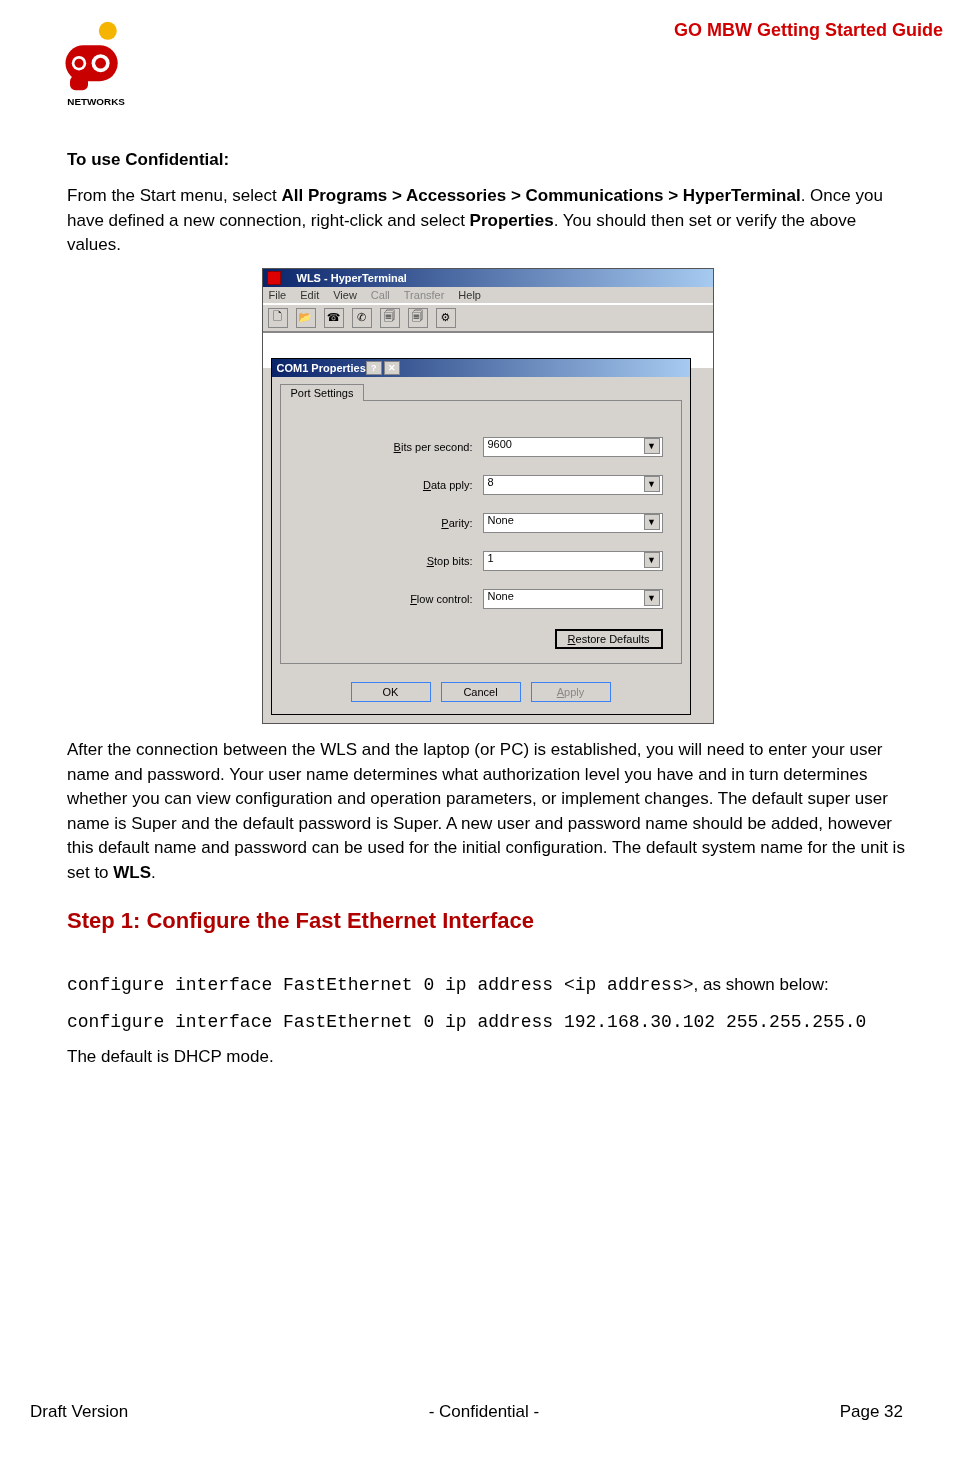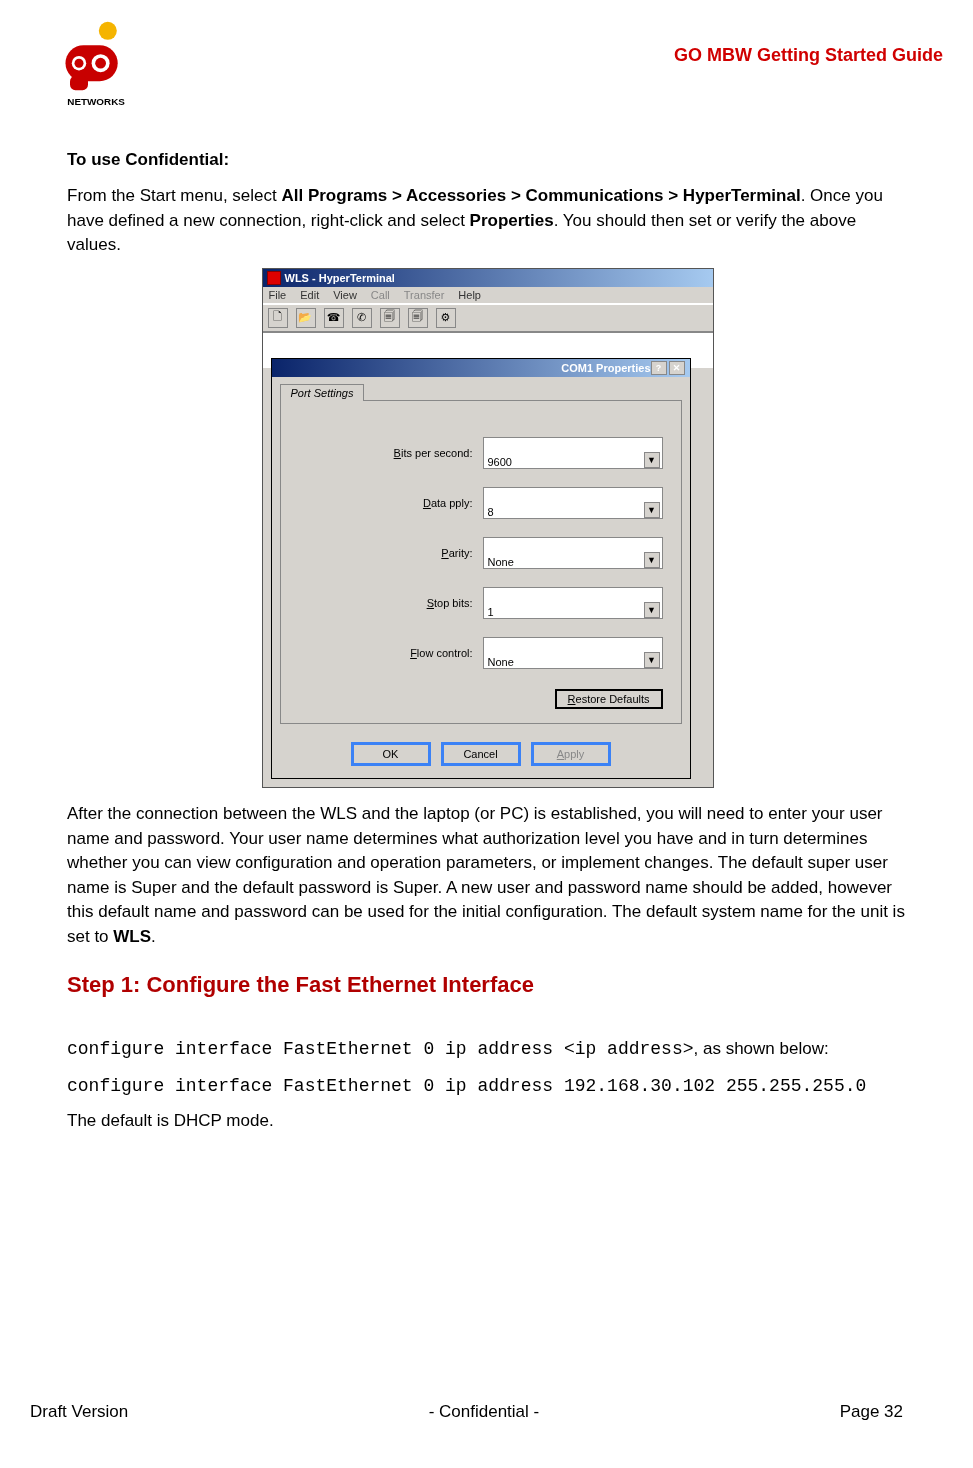--- a/index.html
+++ b/index.html
@@ -26,21 +26,20 @@
   .logo {
     width: 90px;
     height: 90px;
     position: relative;
   }
   .logo-svg { width: 100%; height: 100%; }
   .doc-title {
     color: #d00000;
     font-weight: bold;
     font-size: 18px;
-    margin-top: 25px;
     margin-right: -20px;
   }
   .content {
     padding: 0 15px 0 15px;
   }
   .h-sub {
     font-weight: bold;
     font-size: 17px;
     margin: 20px 0 14px 0;
   }
@@ -78,21 +77,21 @@
     background: #d6d3ce;
     font-family: Tahoma, sans-serif;
     font-size: 11px;
   }
   .titlebar {
     background: linear-gradient(to right, #0a246a, #a6caf0);
     color: #fff;
     padding: 2px 4px;
     display: flex;
     align-items: center;
-    gap: 4px;
+    gap: 16px;
     font-size: 11px;
     font-weight: bold;
   }
   .tb-icon {
     width: 14px; height: 14px;
     background: #d00; border:1px solid #800;
   }
   .menubar {
     background: #d6d3ce;
     padding: 2px 6px;
@@ -131,42 +130,41 @@
     background: #d6d3ce;
     border: 1px solid #000;
     width: 420px;
   }
   .dlg-title {
     background: linear-gradient(to right, #0a246a, #a6caf0);
     color:#fff;
     font-weight:bold;
     padding:2px 5px;
     display:flex;
-    justify-content: flex-end;
+    justify-content: flex-start;
     align-items:center;
     font-size:11px;
   }
   .dlg-title .ctrls { display:flex; gap:2px; }
   .ctrlbtn {
     width:16px;height:14px;background:#d6d3ce;border:1px solid #888;
     font-size:9px;display:flex;align-items:center;justify-content:center;
   }
   .tabarea {
     padding: 6px 8px 8px 8px;
   }
   .tab {
     display:inline-block;
     background:#d6d3ce;
     border:1px solid #888;
     border-bottom:none;
     padding:2px 10px;
     font-size:11px;
     position:relative;
     top:1px;
-    font-style:italic;
   }
   .panel {
     border:1px solid #888;
     background:#d6d3ce;
     padding: 24px 18px 14px 18px;
   }
   .row {
     display:flex;
     align-items:center;
     justify-content:flex-end;
@@ -174,38 +172,38 @@
     margin: 12px 0 18px 0;
   }
   .lbl {
     font-size:11px;
     white-space:nowrap;
     text-align:right;
   }
   .u { text-decoration: underline; }
   .dd {
     width: 180px;
-    height: 32px;
+    height: 20px;
     background:#fff;
     border:1px solid #888;
     display:flex;
-    align-items:flex-end;
+    align-items:flex-start;
     justify-content:space-between;
     padding: 0 2px 0 4px;
     font-size:11px;
   }
   .dd .arrow {
     width:16px;height:16px;background:#d6d3ce;border:1px solid #888;
     display:flex;align-items:center;justify-content:center;font-size:9px;
   }
   .restore-row {
     display:flex; justify-content:flex-end; margin-top:20px;
   }
   .btn {
-    border:3px solid #3b82f6;
+    border:1px solid #3b82f6;
     background:#d6d3ce;
     padding:3px 12px;
     font-size:11px;
     min-width: 80px;
     text-align:center;
   }
   .btn.def { border:2px solid #000; padding:2px 11px; }
   .btn.dis { color:#888; }
   .dlg-btnrow {
     display:flex; justify-content:center; gap:10px;

